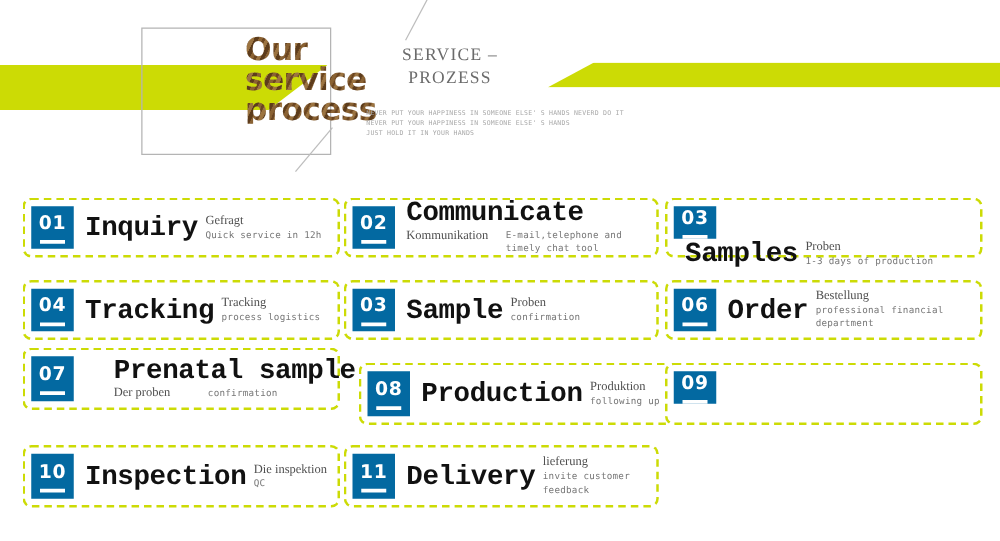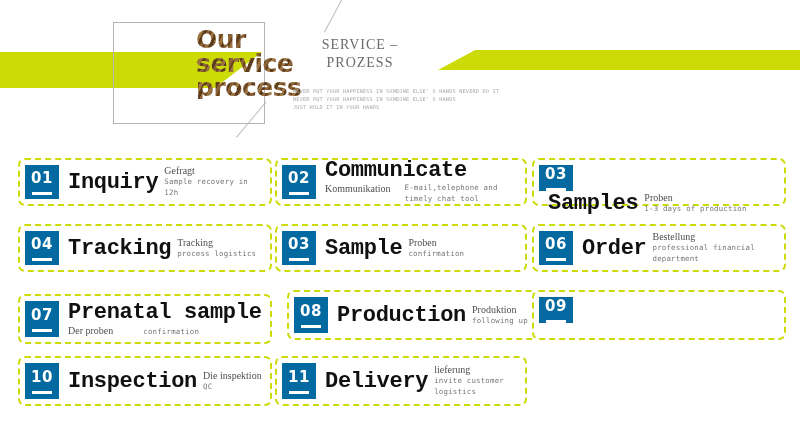--- a/index.html
+++ b/index.html
@@ -148,21 +148,21 @@
   <div class="grid">
       <div class="card" style="left: 18px; top: 0px; width: 254px; height: 48px;">
         <div class="badge">
           <div class="num">01</div>
           <div class="bar"></div>
         </div>
         <div class="body-inline">
           <div class="title">Inquiry</div>
           <div class="meta">
             <div class="de">Gefragt</div>
-            <div class="en">Sample recovery in 12h</div>
+            <div class="en">Quick service in 12h</div>
           </div>
         </div>
       </div>
       <div class="card" style="left: 275px; top: 0px; width: 252px; height: 48px;">
         <div class="badge">
           <div class="num">02</div>
           <div class="bar"></div>
         </div>
         <div class="body-stack">
           <div class="title">Communicate</div>
@@ -217,21 +217,21 @@
           <div class="bar"></div>
         </div>
         <div class="body-inline">
           <div class="title">Order</div>
           <div class="meta">
             <div class="de">Bestellung</div>
             <div class="en">professional  financial department</div>
           </div>
         </div>
       </div>
-      <div class="card" style="left: 18px; top: 136px; width: 254px; height: 50px;">
+      <div class="card" style="left: 18px; top: 120px; width: 254px; height: 50px; gap: 23px;">
         <div class="badge">
           <div class="num">07</div>
           <div class="bar"></div>
         </div>
         <div class="body-stack">
           <div class="title">Prenatal sample</div>
           <div class="stack-sub spread">
             <div class="de">Der proben</div>
             <div class="en">confirmation</div>
           </div>
@@ -271,19 +271,19 @@
       </div>
       <div class="card" style="left: 275px; top: 198px; width: 252px; height: 50px;">
         <div class="badge">
           <div class="num">11</div>
           <div class="bar"></div>
         </div>
         <div class="body-inline">
           <div class="title">Delivery</div>
           <div class="meta">
             <div class="de">lieferung</div>
-            <div class="en">invite customer logistics</div>
+            <div class="en">invite customer feedback</div>
           </div>
         </div>
       </div>
     </div>
 
 </div>
 
 </body></html>

